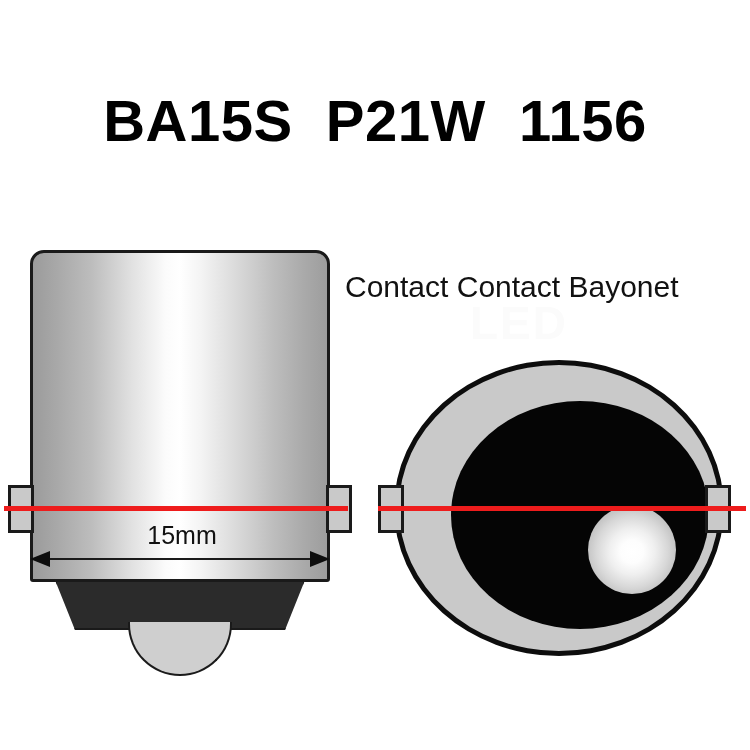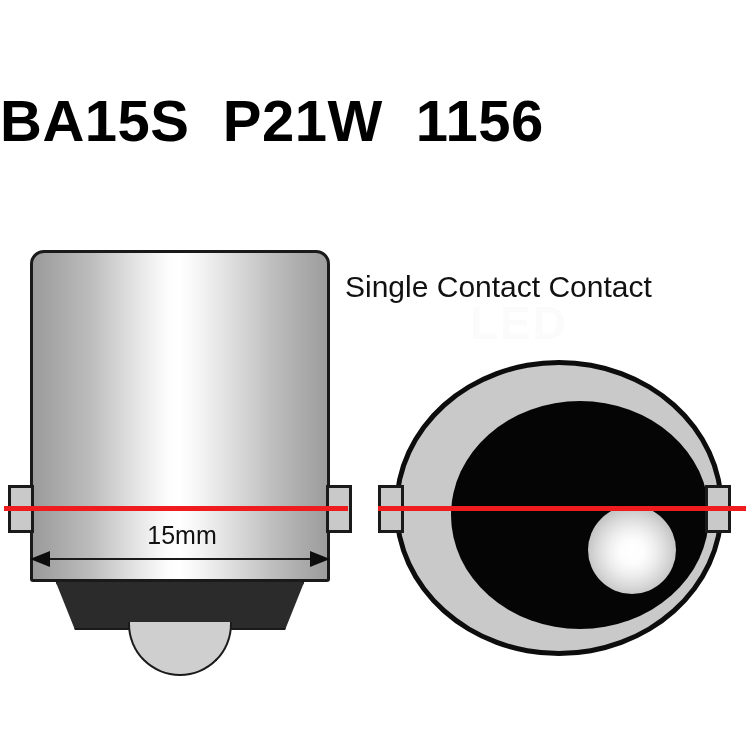--- a/index.html
+++ b/index.html
@@ -23,20 +23,21 @@
     width: 750px;
     height: 750px;
   }
 
   
   .title {
     position: absolute;
     left: 0;
     top: 92px;
     width: 750px;
+    text-align: center;
     font-size: 58px;
     font-weight: bold;
     letter-spacing: 0.5px;
     color: #000000;
     white-space: pre;
     line-height: 1;
   }
 
   
   .subtitle {
@@ -262,21 +263,21 @@
 
     <div class="dim-label">15mm</div>
 
     <svg class="dim-arrow" viewBox="0 0 300 22" xmlns="http://www.w3.org/2000/svg">
       <line x1="10" y1="11" x2="290" y2="11" stroke="#1a1a1a" stroke-width="2"></line>
       <polygon points="0,11 20,3 20,19" fill="#0d0d0d"></polygon>
       <polygon points="300,11 280,3 280,19" fill="#0d0d0d"></polygon>
     </svg>
   </div>
 
-  <div class="subtitle">Single Contact Contact</div>
+  <div class="subtitle">Contact Contact Bayonet</div>
 
   <div class="watermark">LED</div>
 
   <div class="bottom-view">
 
     <div class="circle-outer">
       <div class="circle-inner">
         <div class="center-contact"></div>
       </div>
     </div>

